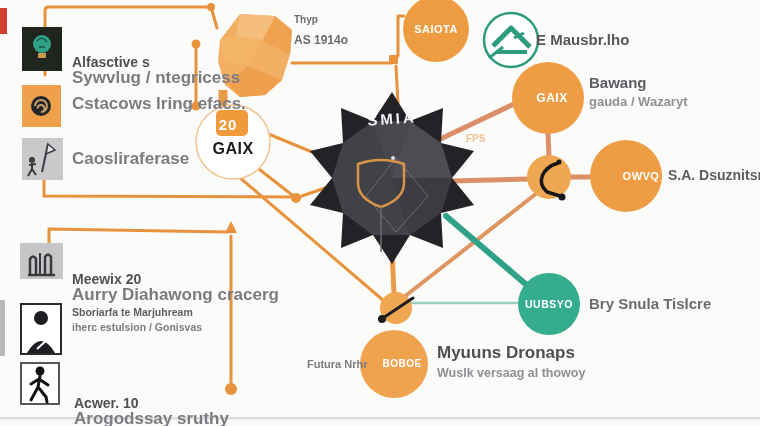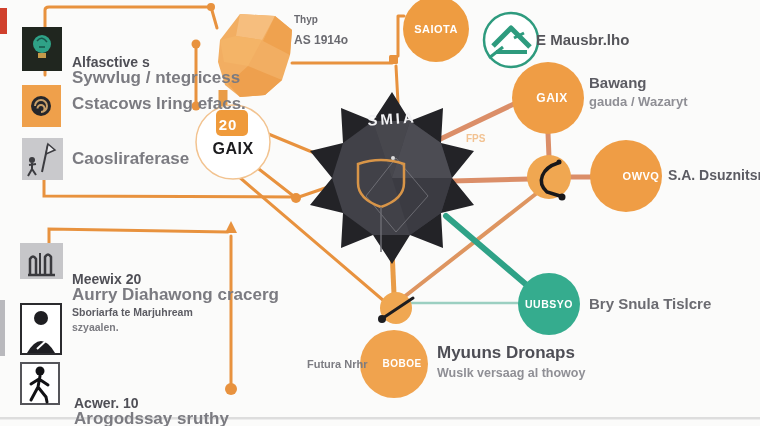--- a/index.html
+++ b/index.html
@@ -172,21 +172,21 @@
 
   <div>
     <svg class="abs" style="left:20px;top:303px;" width="42" height="52" viewBox="0 0 42 52">
       <rect x="1" y="1" width="40" height="50" fill="#ffffff" stroke="#2b2b2e" stroke-width="2"></rect>
       <circle cx="21" cy="15" r="7" fill="#1e1e22"></circle>
       <path d="M7,50 Q21,26 35,50 Z" fill="#1e1e22"></path>
       <path d="M13,40 L24,30 M17,46 L29,35" stroke="#ffffff" stroke-width="2"></path>
     </svg>
     <div class="abs" style="left:72px;top:305px;">
       <div class="list-sub small" style="color:#5c5c63;font-weight:700;">Sboriarfa te Marjuhream</div>
-      <div class="list-sub small">szyaalen.</div>
+      <div class="list-sub small">iherc estulsion / Gonisvas</div>
     </div>
   </div>
 
   <div>
     <svg class="abs" style="left:20px;top:362px;" width="40" height="43" viewBox="0 0 40 43">
       <rect x="1" y="1" width="38" height="41" fill="#ffffff" stroke="#55555a" stroke-width="2"></rect>
       <circle cx="20" cy="9" r="4.5" fill="#111114"></circle>
       <path d="M20,14 L18,25 M18,25 L11,38 M18,25 L26,35 L27,40 M19,17 L28,23 M19,17 L11,22" stroke="#111114" stroke-width="3" fill="none" stroke-linecap="round"></path>
     </svg>
     <div class="abs" style="left:74px;top:365px;">

